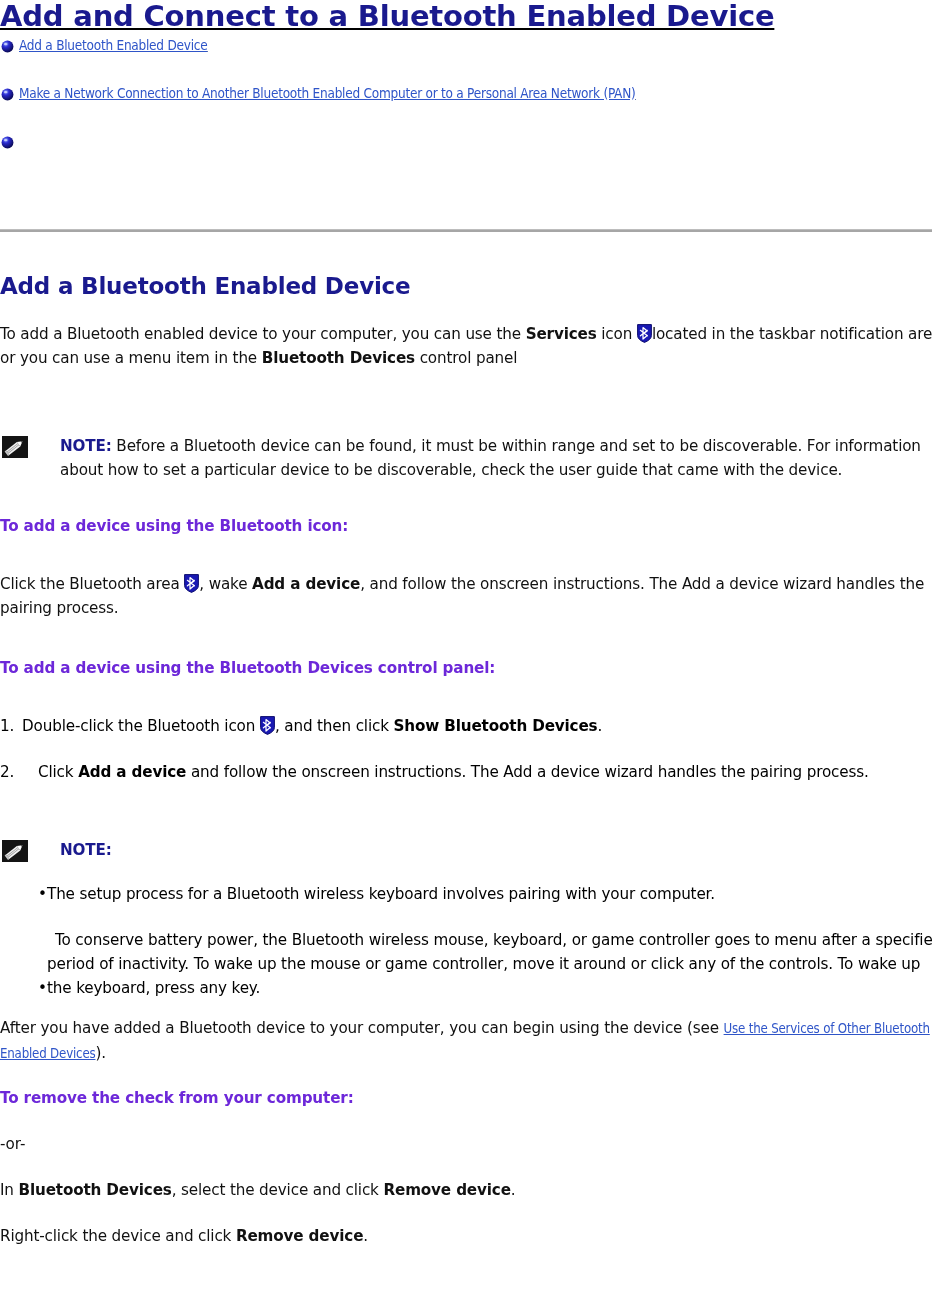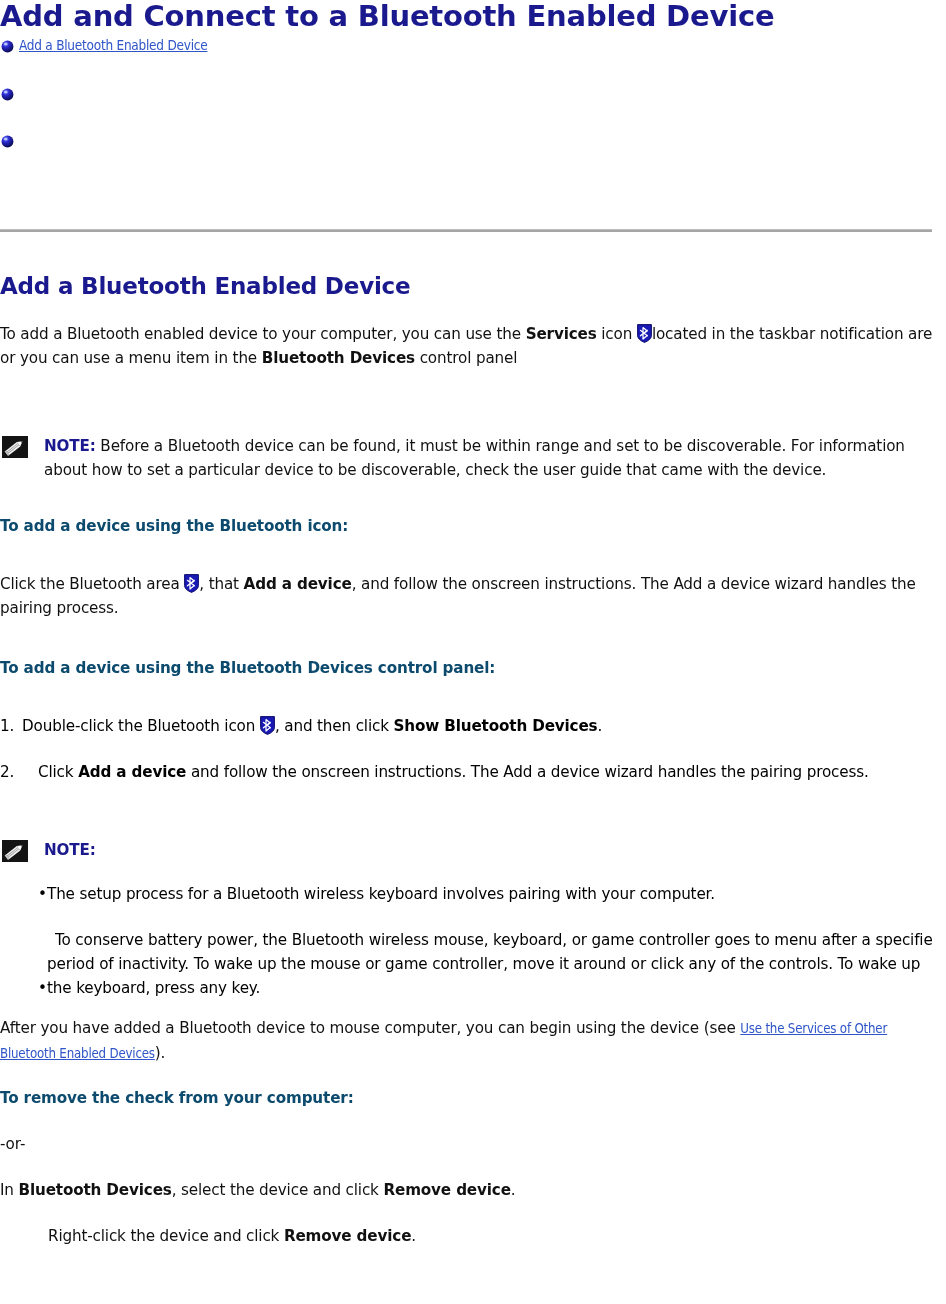--- a/index.html
+++ b/index.html
@@ -14,20 +14,21 @@
     color: #000000;
     -webkit-font-smoothing: antialiased;
   }
   .page {
     position: relative;
     width: 932px;
     min-height: 1304px;
     box-sizing: border-box;
     padding: 0;
     overflow: hidden;
+    text-decoration: underline;
   }
 
   
   .doc-title {
     font-family: "DejaVu Sans", sans-serif;
     font-size: 29px;
     font-weight: bold;
     color: #1a1a8e;
     letter-spacing: -0.2px;
     line-height: 32px;
@@ -103,41 +104,41 @@
     color: #111111;
     margin: 0 0 22px 0;
     letter-spacing: -0.15px;
   }
   .b { font-weight: bold; }
   p.subhead {
     font-family: "DejaVu Sans", sans-serif;
     font-size: 15.2px;
     font-weight: bold;
     line-height: 24px;
-    color: #0c4a6e;
+    color: #6d28d9;
     margin: 0 3px 22px 0;
     letter-spacing: -0.15px;
   }
 
   
   .bt-icon {
     display: inline-block;
     width: 15px;
     height: 19px;
     vertical-align: -5px;
     margin: 0 0px;
     position: relative;
     top: -1px;
   }
 
   
   .note {
     position: relative;
     margin: 0 0 24px 0;
-    padding-left: 44px;
+    padding-left: 60px;
     min-height: 26px;
   }
   .note-icon {
     position: absolute;
     left: 2px;
     top: 2px;
     width: 26px;
     height: 22px;
     display: block;
   }
@@ -232,20 +233,21 @@
       <a class="toc-link" href="#">Add a Bluetooth Enabled Device</a>
     </li>
 
     <li class="toc-item">
       <span class="ball-icon">
         <svg viewBox="0 0 14 14" width="13" height="13" xmlns="http://www.w3.org/2000/svg">
           <circle cx="7" cy="7" r="6.4" fill="url(#ballg1)"></circle>
           <ellipse cx="5.1" cy="4.4" rx="2.0" ry="1.3" fill="#ffffff" opacity="0.55"></ellipse>
         </svg>
       </span>
+      <a class="toc-link" href="#">Make a Network Connection to Another Bluetooth Enabled Computer or to a Personal Area Network (PAN)</a>
     </li>
 
     <li class="toc-item">
       <span class="ball-icon">
         <svg viewBox="0 0 14 14" width="13" height="13" xmlns="http://www.w3.org/2000/svg">
           <circle cx="7" cy="7" r="6.4" fill="url(#ballg1)"></circle>
           <ellipse cx="5.1" cy="4.4" rx="2.0" ry="1.3" fill="#ffffff" opacity="0.55"></ellipse>
         </svg>
       </span>
     </li>
@@ -283,21 +285,21 @@
 
     <div style="height:8px"></div>
 
     <p class="subhead">To add a device using the Bluetooth icon:</p>
 
     <div style="height:12px"></div>
 
     <p class="body"><span>Click the Bluetooth area </span><span class="bt-icon"><svg viewBox="0 0 15 19" width="15" height="19" xmlns="http://www.w3.org/2000/svg">
             <path d="M0.6 0.6 H14.4 V11.5 Q14.4 15.6 7.5 18.4 Q0.6 15.6 0.6 11.5 Z" fill="#1919b3" stroke="#0d0d6e" stroke-width="1"></path>
             <path d="M6.0 3.6 L10.2 7.1 L6.0 10.0 M6.0 15.0 L10.2 11.5 L6.0 8.6 M6.0 3.6 V15.0 M3.4 6.3 L10.4 11.8 M3.4 11.8 L10.4 6.3" fill="none" stroke="#ffffff" stroke-width="1.25" stroke-linejoin="round" stroke-linecap="round"></path>
-          </svg></span><span>, that </span><span class="b">Add a device</span><span>, and follow the onscreen instructions. The Add a device wizard handles the pairing process.</span></p>
+          </svg></span><span>, wake </span><span class="b">Add a device</span><span>, and follow the onscreen instructions. The Add a device wizard handles the pairing process.</span></p>
 
     <div style="height:14px"></div>
 
     <p class="subhead">To add a device using the Bluetooth Devices control panel:</p>
 
     <div style="height:12px"></div>
 
     <div class="olist">
 
       <div class="olist-row top">
@@ -341,24 +343,24 @@
         <span class="blist-body">The setup process for a Bluetooth wireless keyboard involves pairing with your computer.</span>
       </div>
 
       <div class="blist-row" style="margin-bottom:16px;">
         <span class="blist-dot">•</span>
         <span class="blist-body indent">To conserve battery power, the Bluetooth wireless mouse, keyboard, or game controller goes to menu after a specified period of inactivity. To wake up the mouse or game controller, move it around or click any of the controls. To wake up the keyboard, press any key.</span>
       </div>
 
     </div>
 
-    <p class="body" style="margin-bottom:20px;"><span>After you have added a Bluetooth device to mouse computer, you can begin using the device (see </span><a class="inline-link" href="#">Use the Services of Other Bluetooth Enabled Devices</a><span>).</span></p>
+    <p class="body" style="margin-bottom:20px;"><span>After you have added a Bluetooth device to your computer, you can begin using the device (see </span><a class="inline-link" href="#">Use the Services of Other Bluetooth Enabled Devices</a><span>).</span></p>
 
     <p class="subhead" style="margin-bottom:22px;">To remove the check from your computer:</p>
 
     <p class="body">-or-</p>
 
     <p class="body"><span>In </span><span class="b">Bluetooth Devices</span><span>, select the device and click </span><span class="b">Remove device</span><span>.</span></p>
 
-    <p class="body" style="margin-bottom:0;margin-left:48px;"><span>Right-click the device and click </span><span class="b">Remove device</span><span>.</span></p>
+    <p class="body" style="margin-bottom:0;"><span>Right-click the device and click </span><span class="b">Remove device</span><span>.</span></p>
 
   </div>
 </div>
 
 </body></html>

